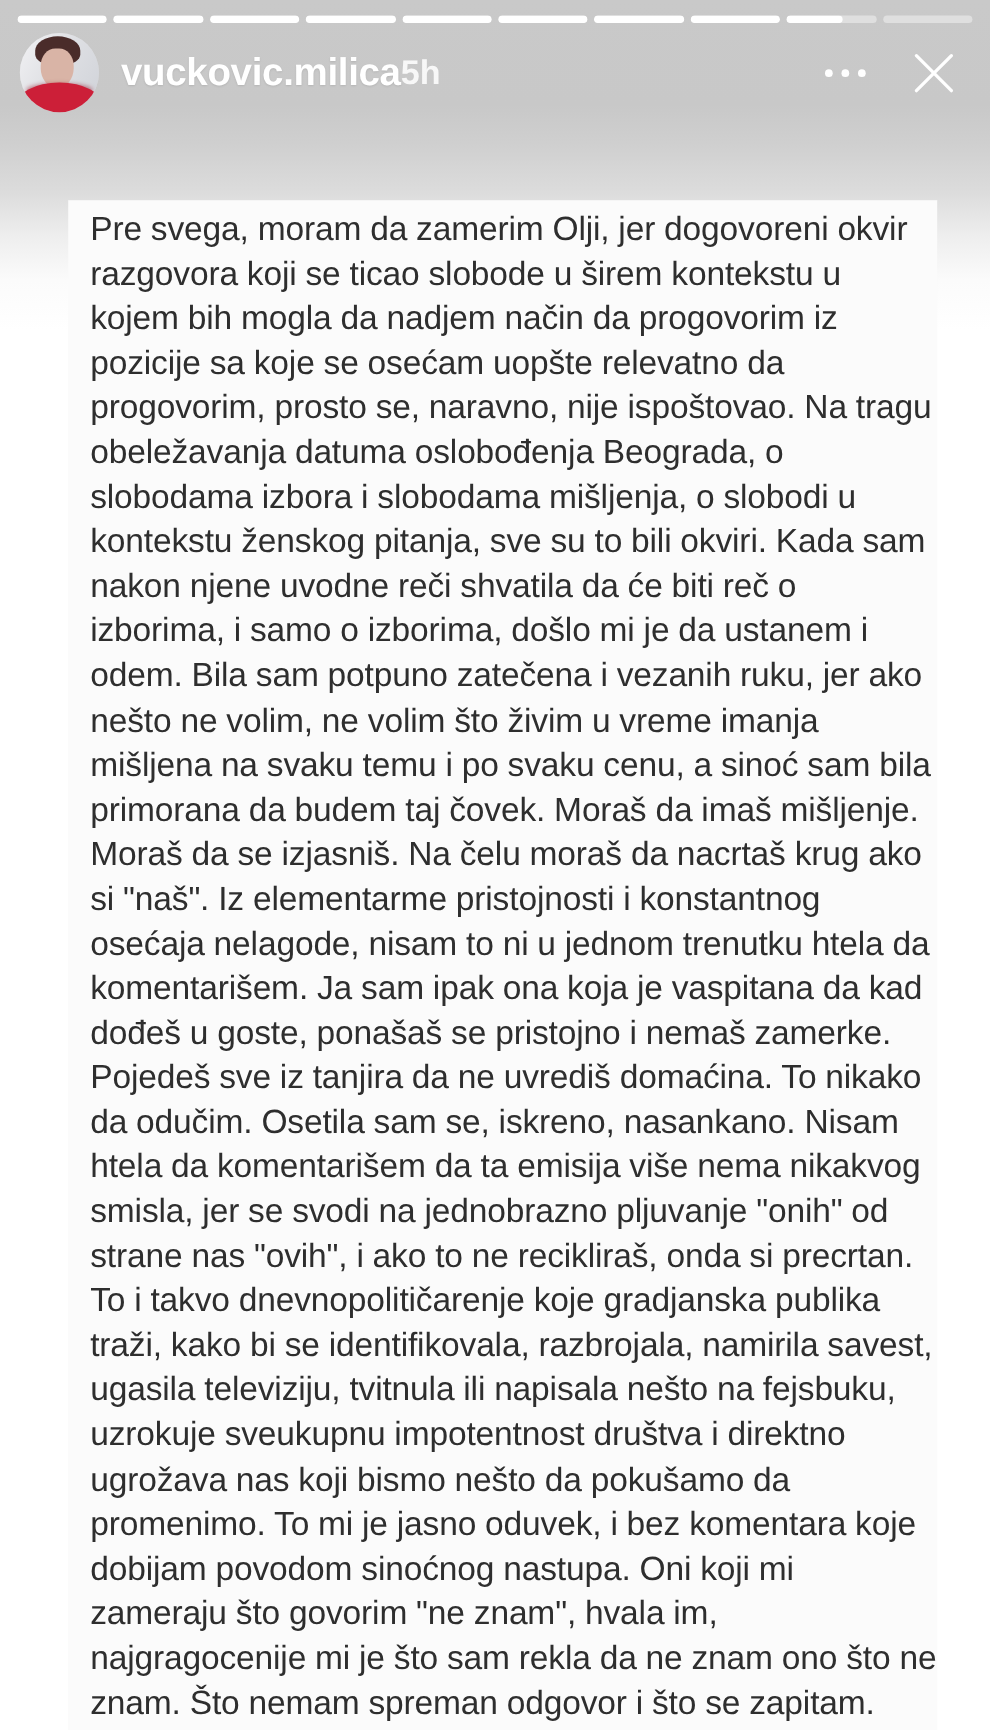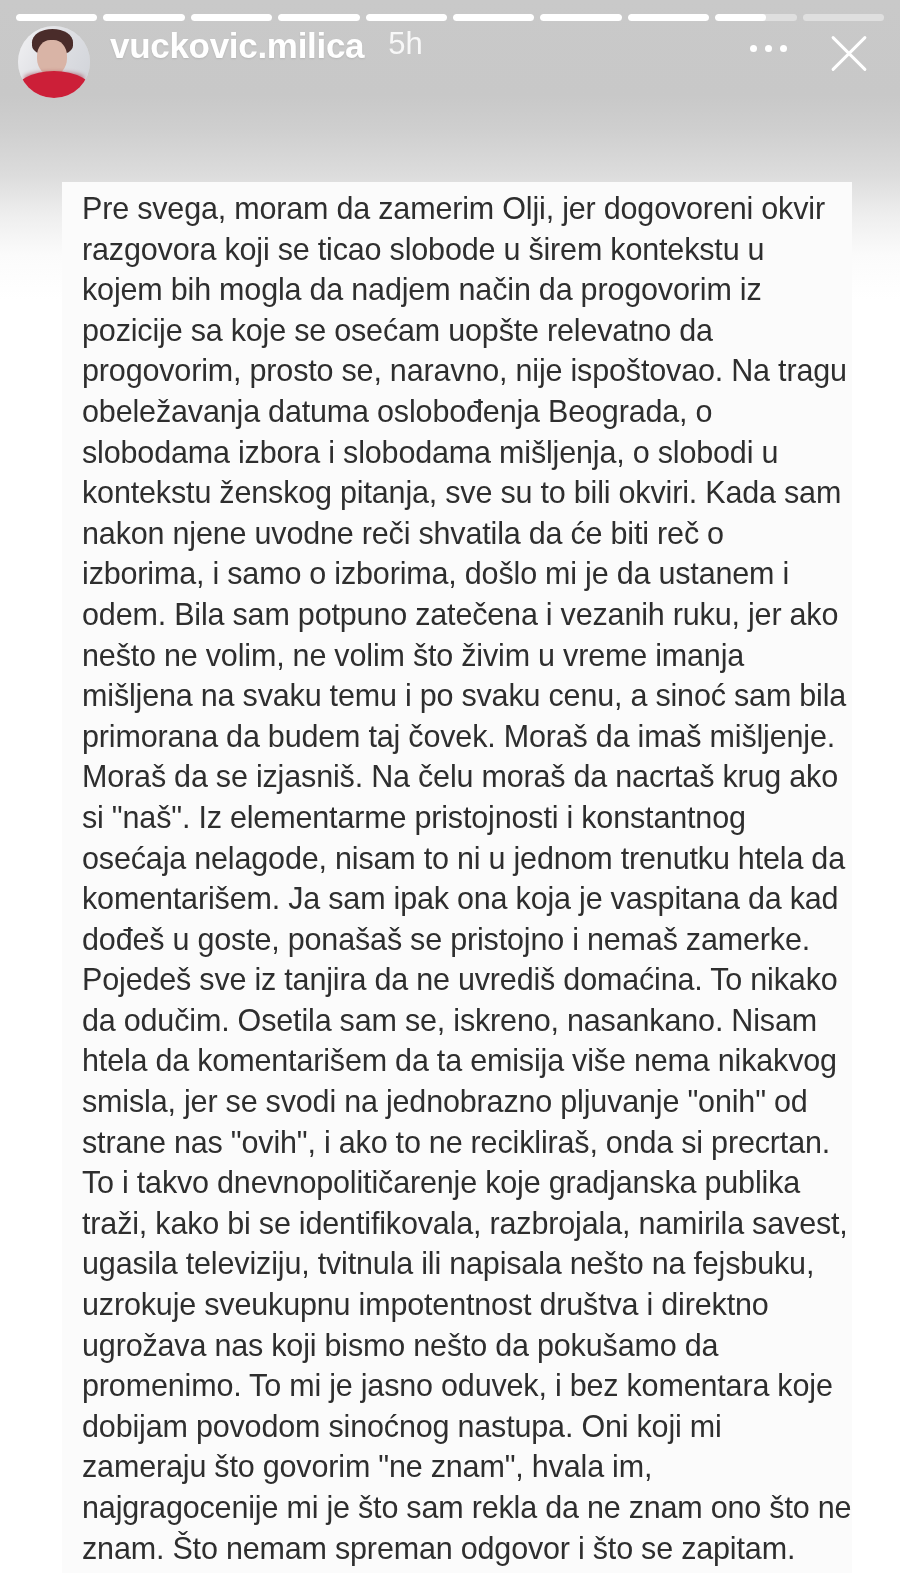--- a/index.html
+++ b/index.html
@@ -60,20 +60,21 @@
     border-radius:4px;
   }
 
   
   .story-header {
     position:absolute;
     left:0; top:26px;
     width:900px;
     height:80px;
     display:flex;
+    align-items:center;
     padding:0 24px 0 18px;
     z-index:6;
   }
 
   .avatar-wrap {
     width:72px; height:72px;
     border-radius:50%;
     flex:0 0 72px;
     overflow:hidden;
     position:relative;
@@ -89,23 +90,23 @@
   .username {
     margin-left:20px;
     font-size:35px;
     font-weight:600;
     letter-spacing:-0.3px;
     color:#ffffff;
     text-shadow:0 1px 2px rgba(0,0,0,0.10);
     white-space:nowrap;
   }
   .timestamp {
-    margin-left:24px;
+    margin-left:0;
     font-size:31px;
-    font-weight:400;
+    font-weight:700;
     color:rgba(255,255,255,0.86);
     white-space:nowrap;
   }
 
   .header-spacer { flex:1 1 auto; }
 
   .more-btn {
     width:56px; height:44px;
     display:flex; align-items:center; justify-content:center;
     gap:8px;

